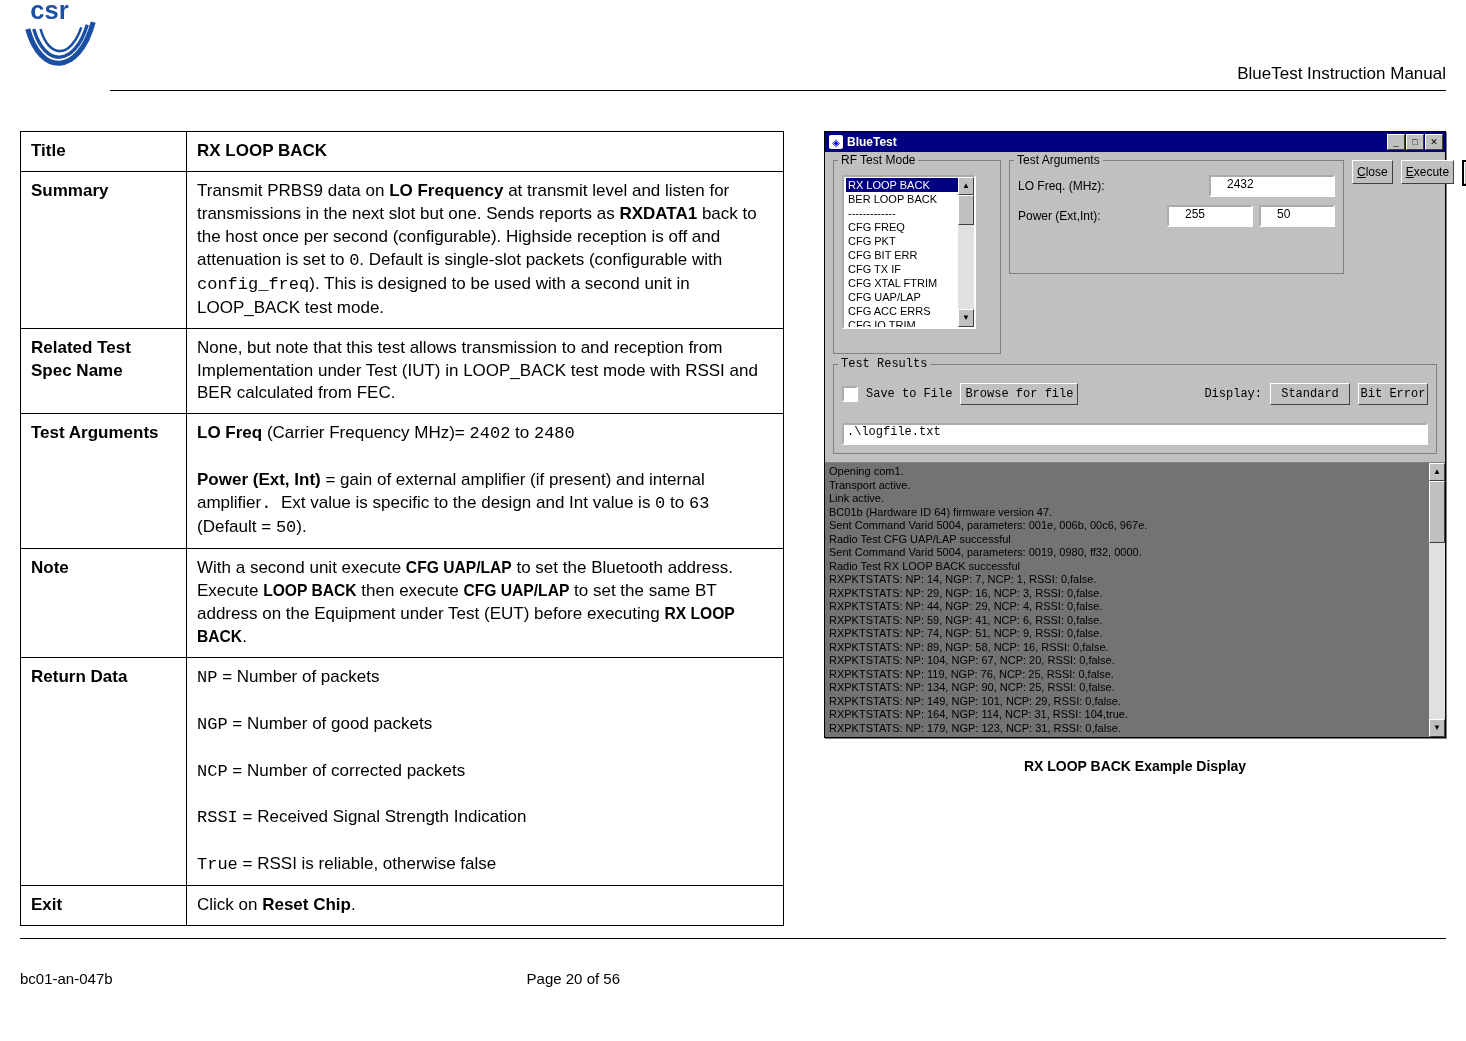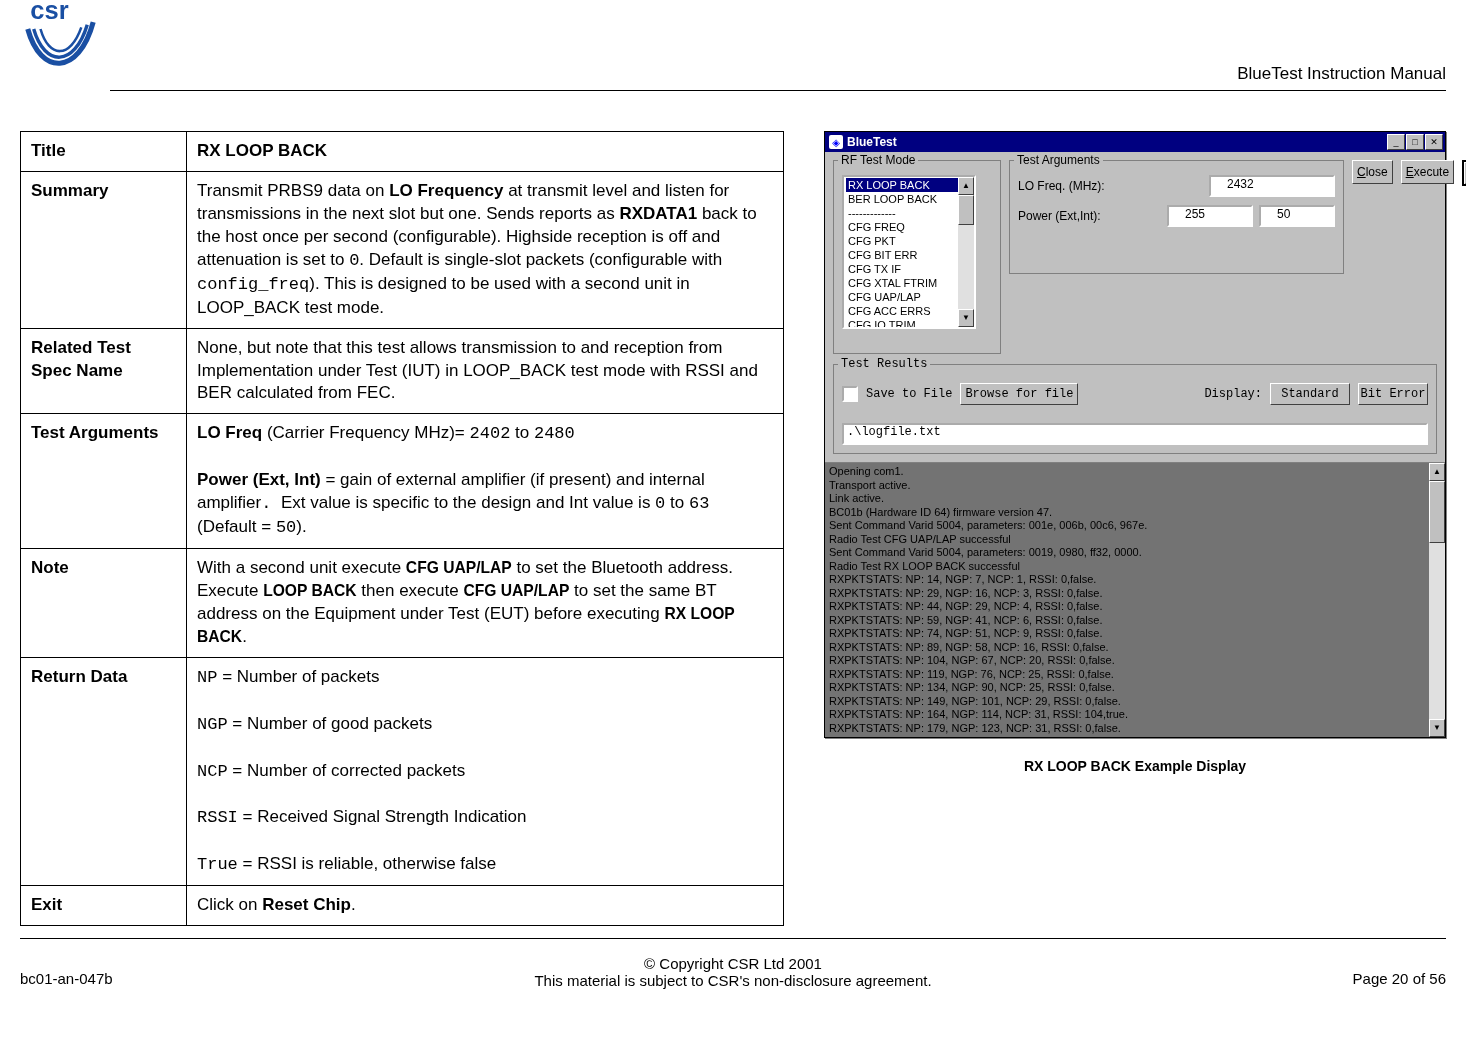--- a/index.html
+++ b/index.html
@@ -370,18 +370,14 @@
       </div>
     </div>
 
     <div class="figure-caption">RX LOOP BACK Example Display</div>
   </div>
 </div>
 
 <div class="footer-line"></div>
 <div class="footer">
   <div class="fl">bc01-an-047b</div>
-  <div class="fc">
-    <span>© Copyright CSR Ltd 2001</span><br>
-    <span>This material is subject to CSR's non-disclosure agreement.</span>
-  </div>
   <div class="fr">Page 20 of 56</div>
 </div>
 
 </body></html>

